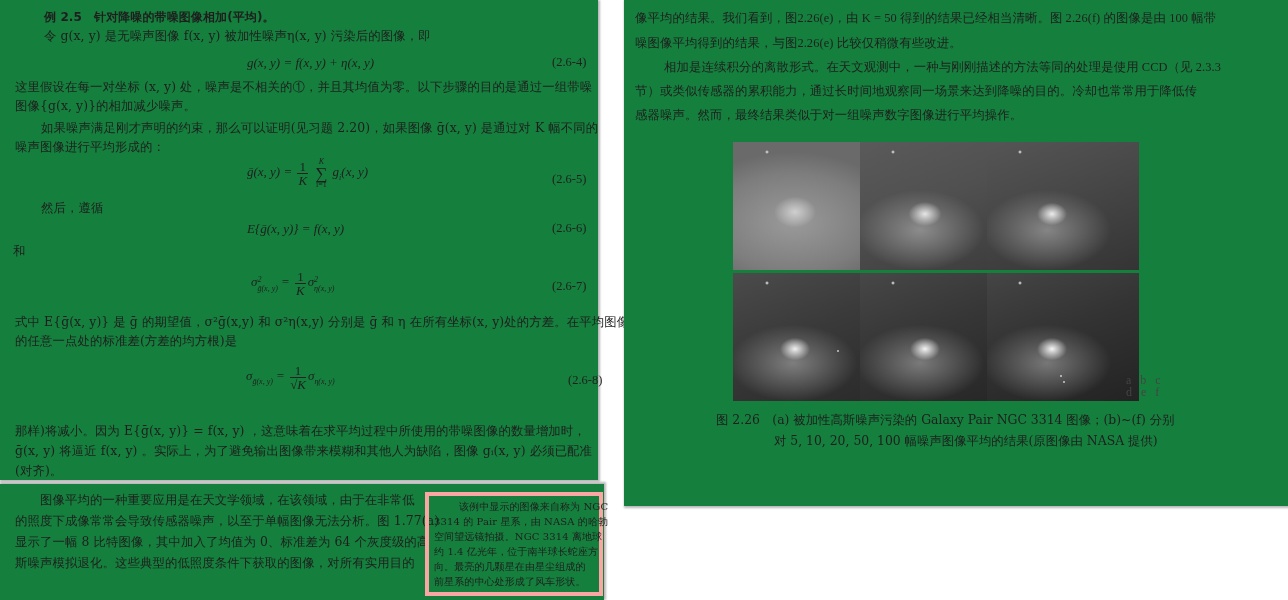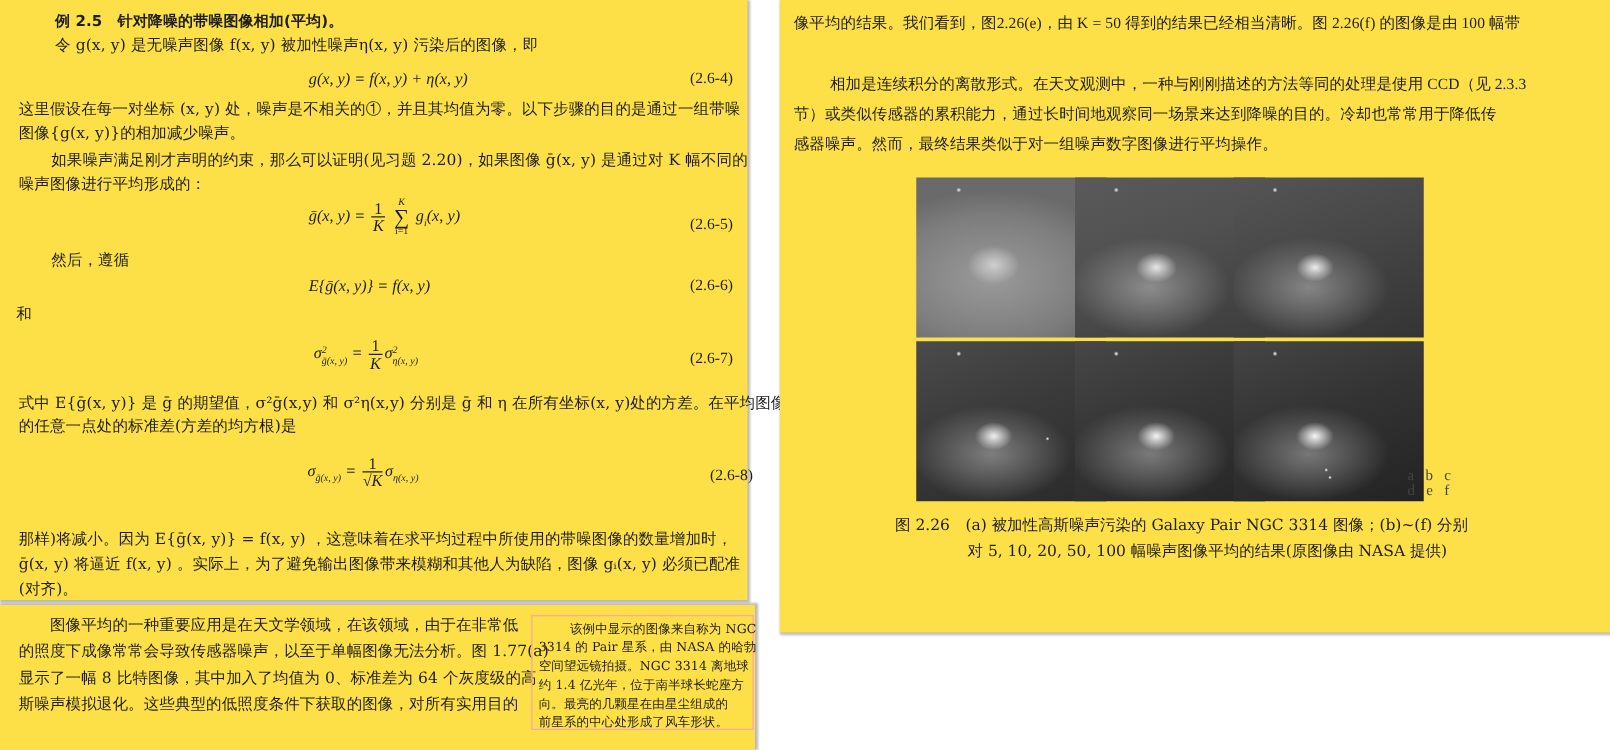--- a/index.html
+++ b/index.html
@@ -1,32 +1,32 @@
 <!DOCTYPE html>
 <html><head>
 <meta charset="utf-8">
 <style>
   html,body{margin:0;padding:0;background:#ffffff;}
   body{width:1288px;height:600px;position:relative;overflow:hidden;
        font-family:"DejaVu Serif","Liberation Serif",serif;color:#1e1e1e;}
-  .clip{position:absolute;background:#fde047;box-shadow:1px 1px 2px 1px #b8b8b8;}
+  .clip{position:absolute;background:#15803d;box-shadow:1px 1px 2px 1px #b8b8b8;}
   #clip-left{left:0;top:0;width:598px;height:480px;}
   #clip-bottom{left:0;top:484px;width:604px;height:116px;box-shadow:1px -1px 2px 1px #b8b8b8;}
   #clip-right{left:624px;top:0;width:684px;height:506px;font-family:Liberation Serif, serif;}
   .t{position:absolute;font-size:12.4px;line-height:14px;white-space:nowrap;letter-spacing:0.1px;}
   .b{font-weight:bold;font-family:"DejaVu Sans","Liberation Sans",sans-serif;font-size:12px;}
   .eq{position:absolute;font-family:"Liberation Serif",serif;font-style:italic;font-size:13px;white-space:nowrap;}
   .eqn{position:absolute;font-family:"Liberation Serif",serif;font-size:12.5px;white-space:nowrap;}
   .frac{display:inline-block;vertical-align:middle;text-align:center;margin:0 2px;font-style:normal;}
   .frac span{display:block;line-height:13px;}
   .frac .num{border-bottom:1px solid #222;padding:0 2px;}
   .sub{font-size:8px;vertical-align:-4px;}
   .ss{display:inline-block;vertical-align:middle;line-height:9px;font-size:8px;}
   .ss span{display:block;}
-  .sidebox{position:absolute;left:425px;top:8px;width:178px;height:92px;border:1px solid #fca5a5;box-sizing:border-box;}
+  .sidebox{position:absolute;left:425px;top:8px;width:178px;height:104px;border:4px solid #fca5a5;box-sizing:border-box;}
   .sidebox .t{font-size:10px;line-height:15px;}
   .gal{position:absolute;width:152px;height:128px;overflow:hidden;}
   .labels{position:absolute;left:1126px;top:374px;font-family:"Liberation Serif",serif;font-size:12px;line-height:12px;color:#444;letter-spacing:3px;}
   .cap{position:absolute;font-size:12.4px;white-space:nowrap;}
 </style>
 </head>
 <body>
 
 <div class="clip" id="clip-left">
   <div class="t b" style="left:44px;top:10px;">例 2.5　针对降噪的带噪图像相加(平均)。</div>
@@ -87,20 +87,21 @@
     <div class="t" style="left:5px;top:18px;">3314 的 Pair 星系，由 NASA 的哈勃</div>
     <div class="t" style="left:5px;top:33px;">空间望远镜拍摄。NGC 3314 离地球</div>
     <div class="t" style="left:5px;top:48px;">约 1.4 亿光年，位于南半球长蛇座方</div>
     <div class="t" style="left:5px;top:63px;">向。最亮的几颗星在由星尘组成的</div>
     <div class="t" style="left:5px;top:78px;">前星系的中心处形成了风车形状。</div>
   </div>
 </div>
 
 <div class="clip" id="clip-right">
   <div class="t" style="left:11px;top:11px;">像平均的结果。我们看到，图2.26(e)，由 K = 50 得到的结果已经相当清晰。图 2.26(f) 的图像是由 100 幅带</div>
+  <div class="t" style="left:11px;top:36px;">噪图像平均得到的结果，与图2.26(e) 比较仅稍微有些改进。</div>
   <div class="t" style="left:40px;top:60px;">相加是连续积分的离散形式。在天文观测中，一种与刚刚描述的方法等同的处理是使用 CCD（见 2.3.3</div>
   <div class="t" style="left:11px;top:84px;">节）或类似传感器的累积能力，通过长时间地观察同一场景来达到降噪的目的。冷却也常常用于降低传</div>
   <div class="t" style="left:11px;top:108px;">感器噪声。然而，最终结果类似于对一组噪声数字图像进行平均操作。</div>
 </div>
 
 <div class="gal" style="left:733px;top:142px;
   background:radial-gradient(ellipse 30px 22px at 62px 70px,#cfcfcf,rgba(0,0,0,0) 70%),
   radial-gradient(circle 2px at 34px 10px,#eee,rgba(0,0,0,0)),
   radial-gradient(ellipse 110px 70px at 60px 80px,#9a9a9a,#7d7d7d 70%,#6a6a6a);"></div>
 <div class="gal" style="left:860px;top:142px;

